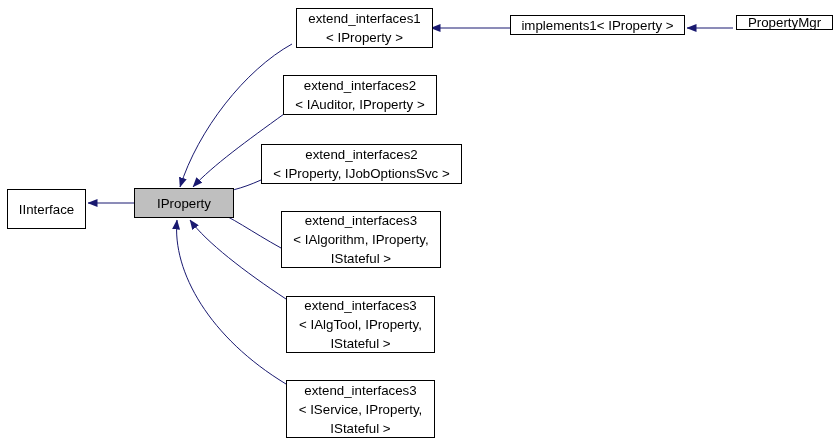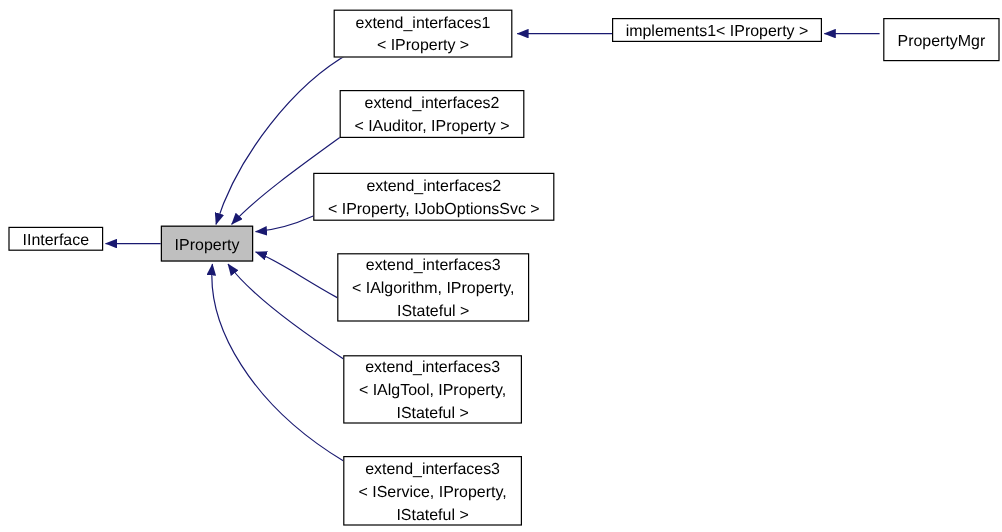--- a/index.html
+++ b/index.html
@@ -35,25 +35,25 @@
     justify-content: center;
     text-align: center;
     white-space: pre-line;
     cursor: pointer;
   }
   .node.current {
     background: #bfbfbf;
     cursor: default;
   }
   
-  #n-iinterface      { left: 7px;   top: 189px; width: 79px;  height: 20px; }
-  #n-iproperty       { left: 134px; top: 188px; width: 77px;  height: 30px; }
-  #n-ext1            { left: 278px; top: 8px;   width: 149px; height: 40px; }
+  #n-iinterface      { left: 7px;   top: 189px; width: 79px;  height: 40px; }
+  #n-iproperty       { left: 134px; top: 188px; width: 100px;  height: 30px; }
+  #n-ext1            { left: 296px; top: 8px;   width: 137px; height: 40px; }
   #n-implements1     { left: 510px; top: 15px;  width: 175px; height: 20px; }
-  #n-propertymgr     { left: 736px; top: 15px;  width: 97px;  height: 36px; }
+  #n-propertymgr     { left: 736px; top: 15px;  width: 97px;  height: 15px; }
   #n-ext2-iauditor   { left: 283px; top: 75px;  width: 154px; height: 40px; }
   #n-ext2-ijobopts   { left: 261px; top: 144px; width: 201px; height: 40px; }
   #n-ext3-ialgorithm { left: 281px; top: 211px; width: 160px; height: 57px; }
   #n-ext3-ialgtool   { left: 286px; top: 296px; width: 149px; height: 57px; }
   #n-ext3-iservice   { left: 286px; top: 380px; width: 149px; height: 58px; }
 </style>
 </head>
 <body>
 
 <div id="canvas">

